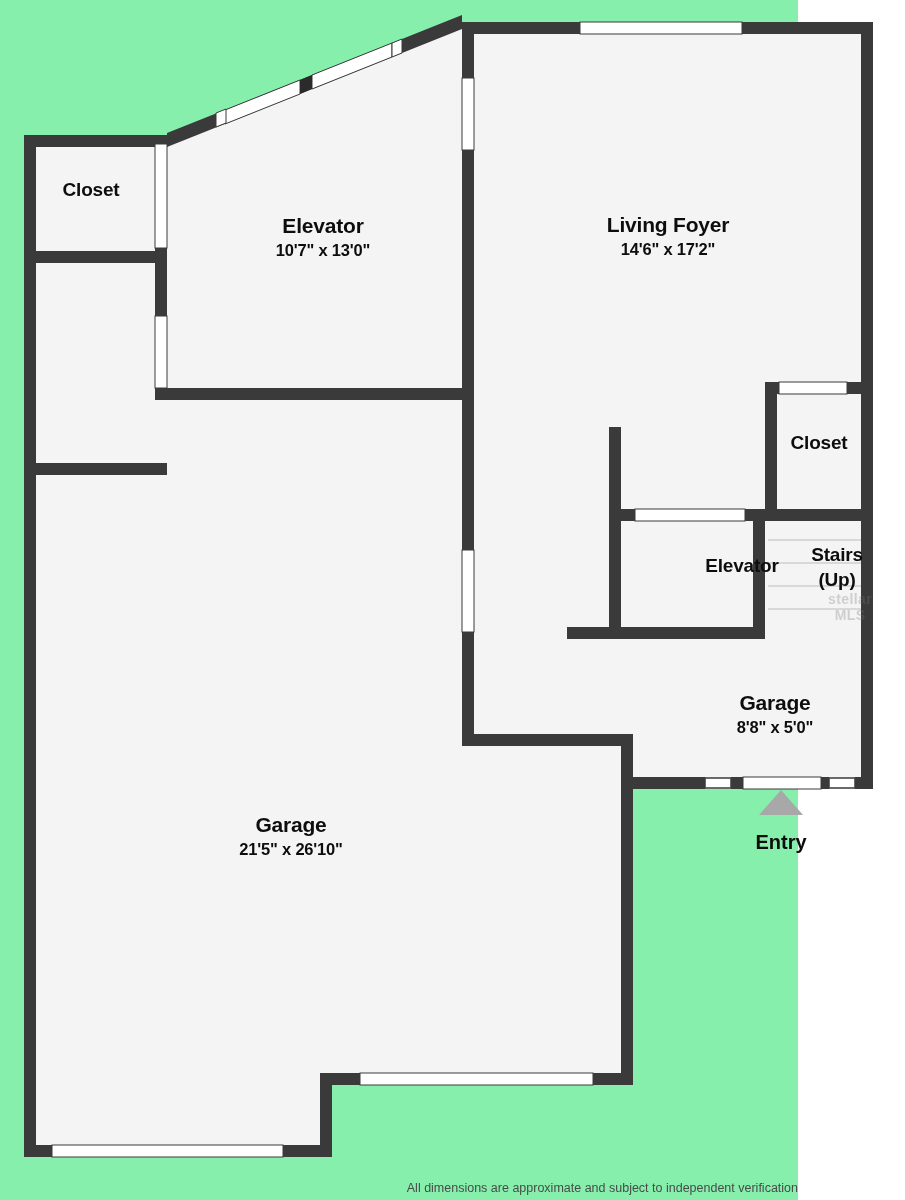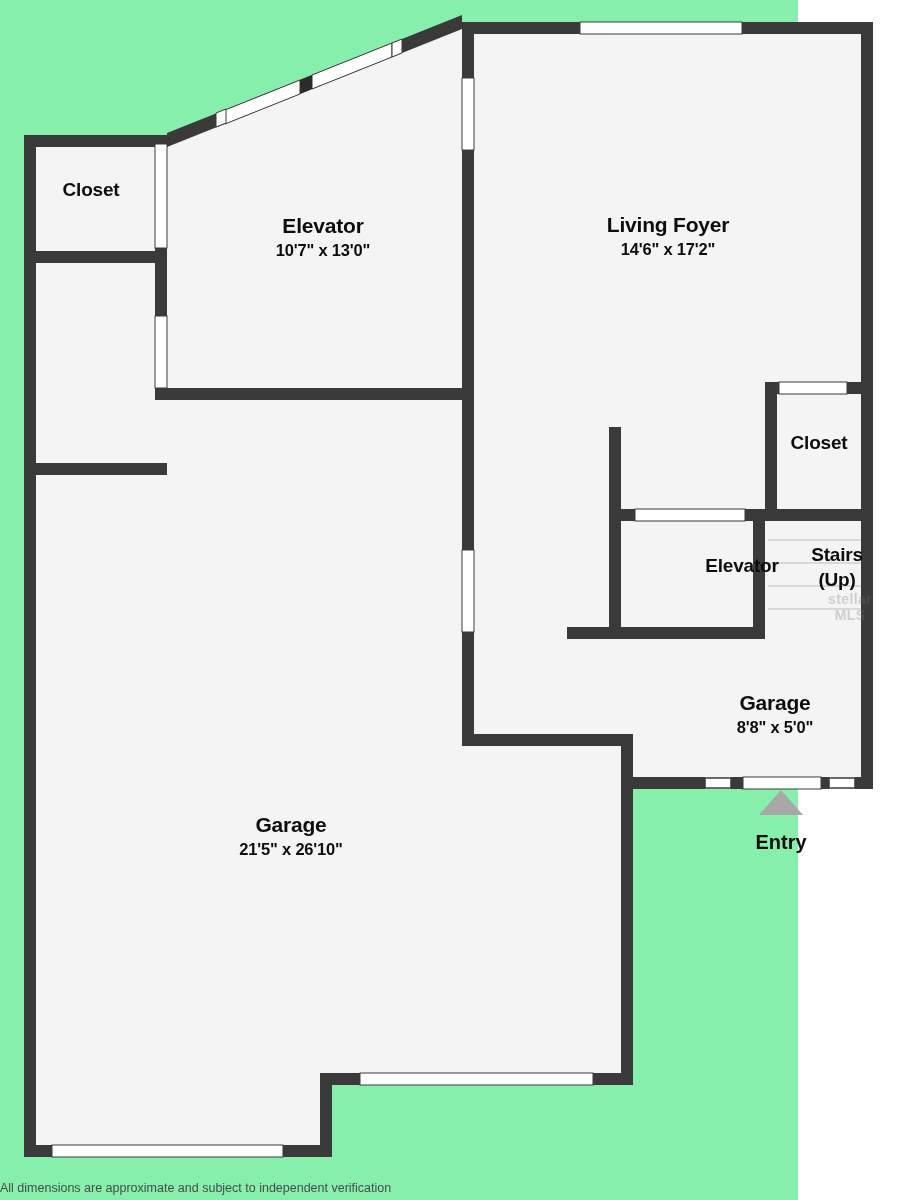--- a/index.html
+++ b/index.html
@@ -31,21 +31,21 @@
   .room-label.stairs-lbl .rname { font-size: 19px; line-height: 25px; margin-left: 36px; }
   #entry-label {
     position: absolute;
     font-size: 20px; font-weight: bold; color: #0d0d0d;
     transform: translateX(-50%);
   }
   #footer-note {
     position: absolute;
     left: 0; right: 0;
     top: 1181px;
-    text-align: left;
+    text-align: right;
     font-size: 12.5px;
     color: #4a4a4a;
   }
   #watermark {
     position: absolute;
     left: 828px; top: 591px;
     font-size: 14px;
     font-weight: 600;
     letter-spacing: 0.4px;
     color: rgba(120,120,120,0.30);

